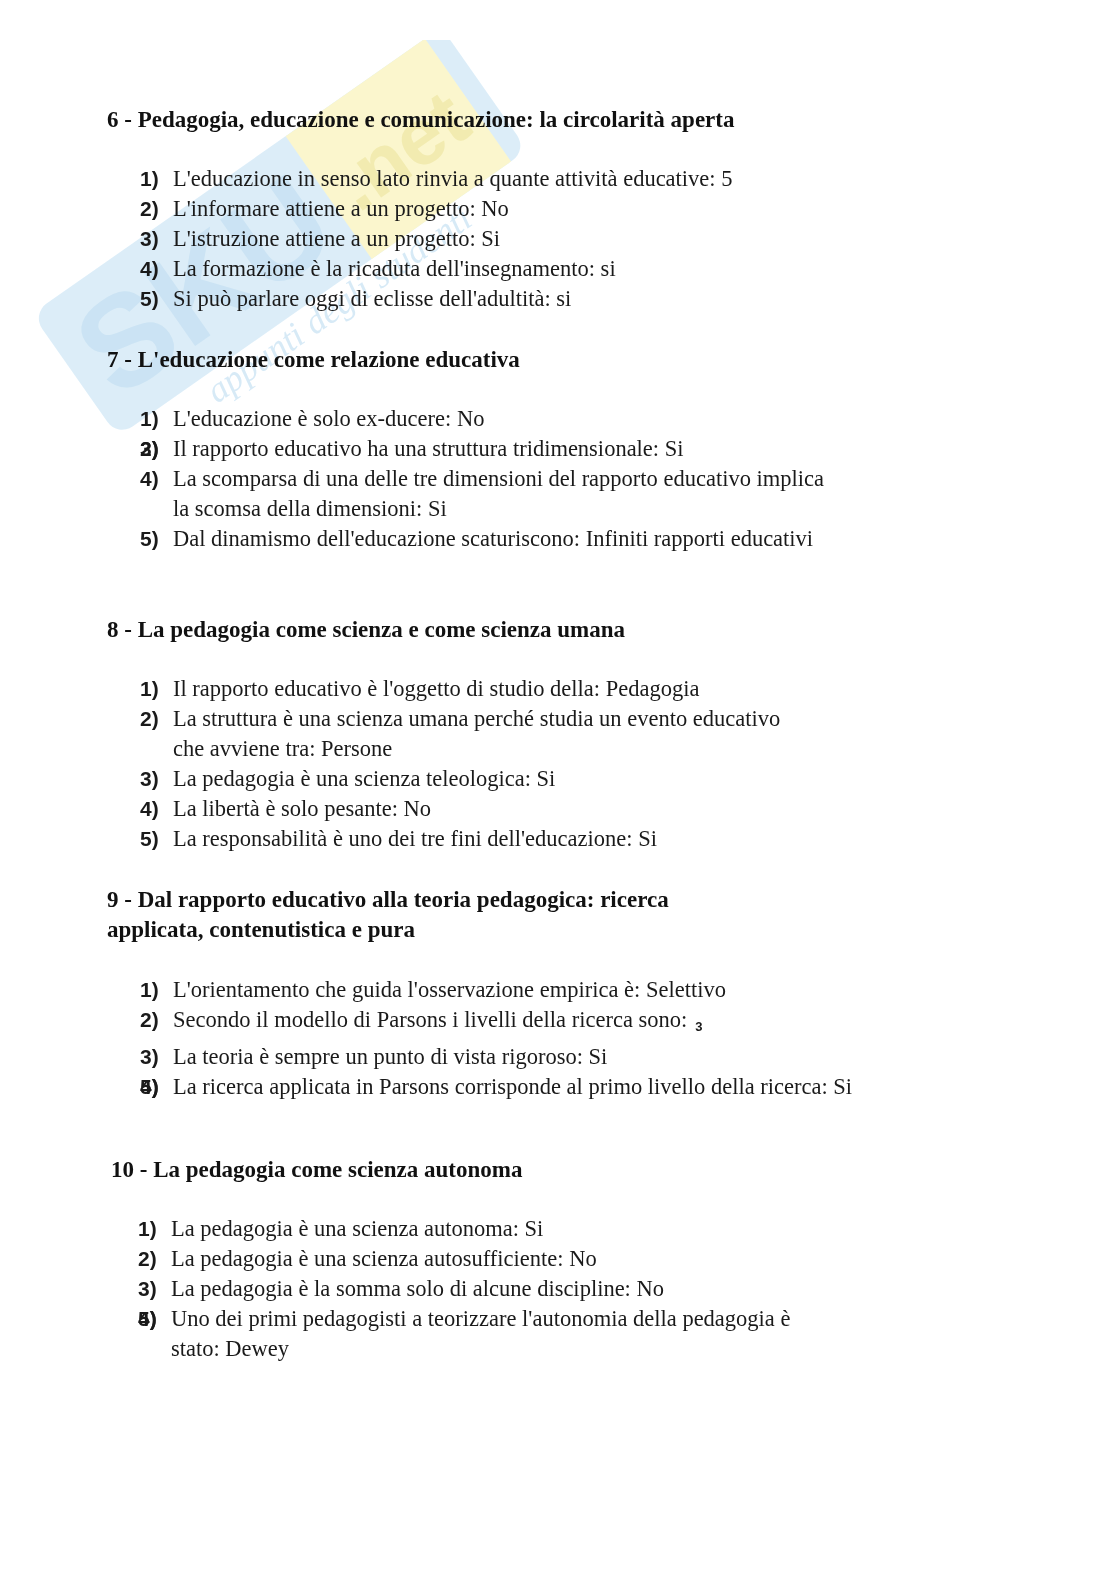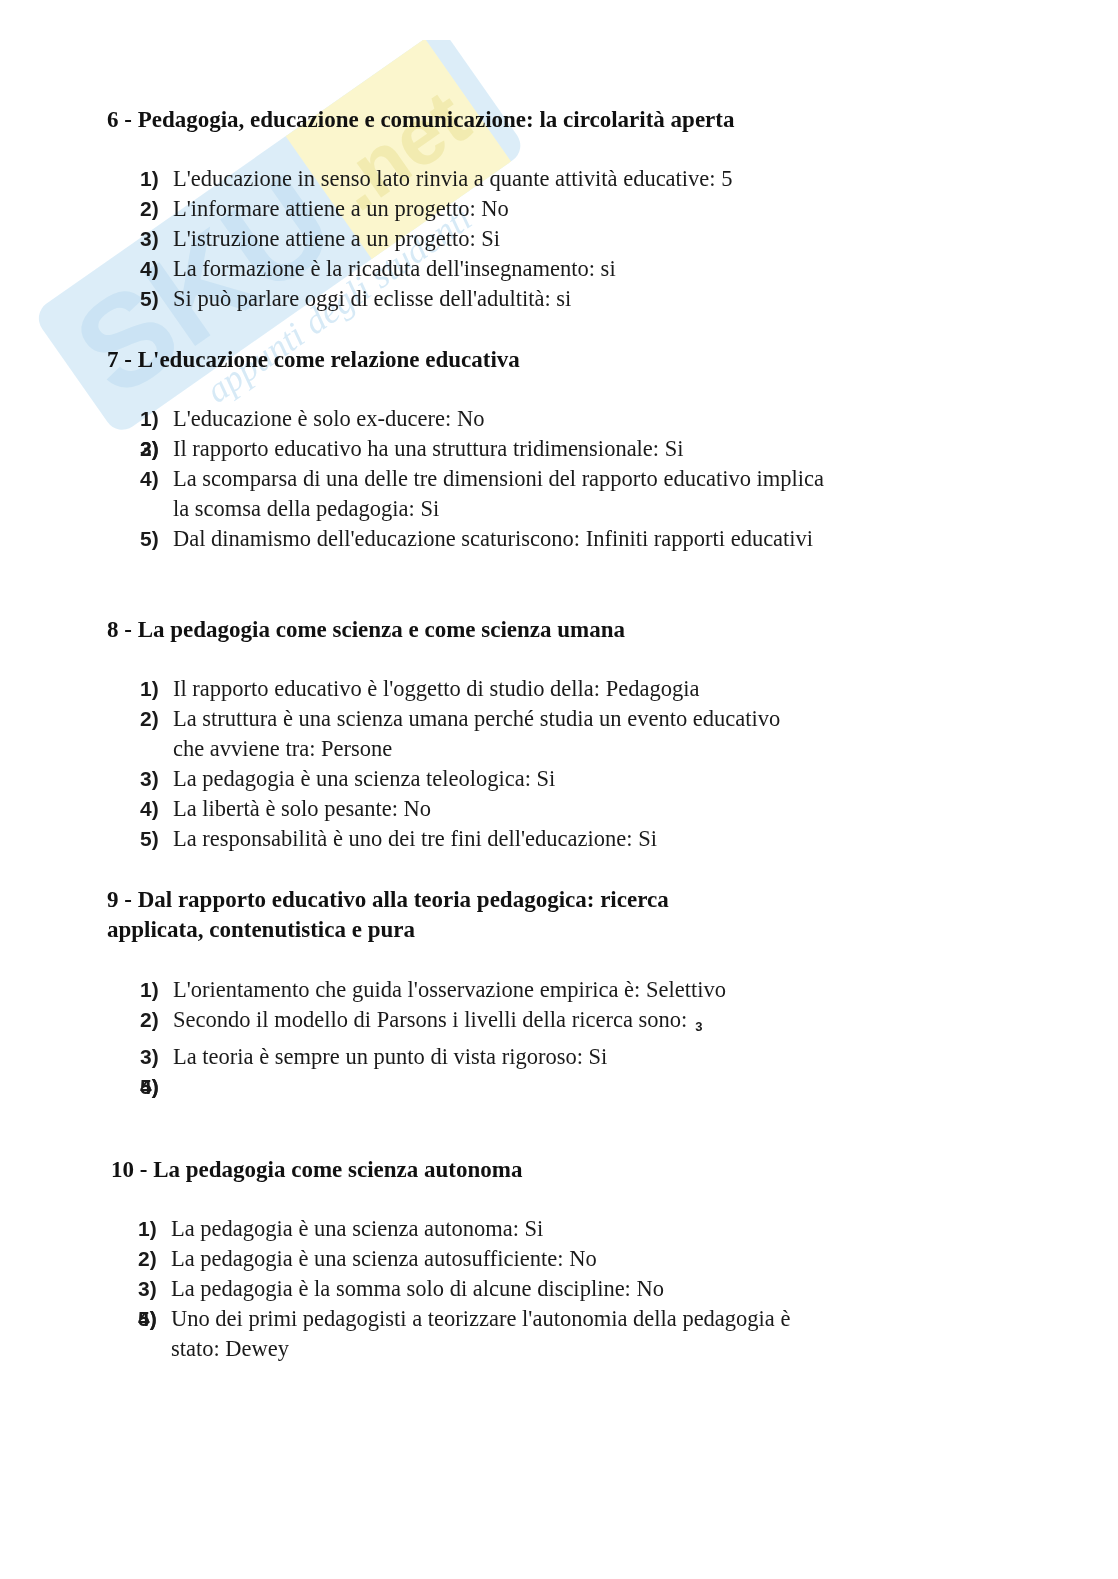--- a/index.html
+++ b/index.html
@@ -104,21 +104,21 @@
       <li class="q-item"><span class="q-num">5)</span><span class="q-text">Si può parlare oggi di eclisse dell'adultità: si</span></li>
     </ol>
   </div>
 
   <div class="section" style="top:345px;">
     <h2 class="section-title">7 - L'educazione come relazione educativa</h2>
     <ol class="q-list" style="top:59px;">
       <li class="q-item"><span class="q-num">1)</span><span class="q-text">L'educazione è solo ex-ducere: No</span></li>
       <li class="q-item"><span class="q-num">2)</span></li>
       <li class="q-item"><span class="q-num">3)</span><span class="q-text">Il rapporto educativo ha una struttura tridimensionale: Si</span></li>
-      <li class="q-item"><span class="q-num">4)</span><span class="q-text">La scomparsa di una delle tre dimensioni del rapporto educativo implica</span><br><span class="q-text">la scomsa della pedagogia: Si</span></li>
+      <li class="q-item"><span class="q-num">4)</span><span class="q-text">La scomparsa di una delle tre dimensioni del rapporto educativo implica</span><br><span class="q-text">la scomsa della dimensioni: Si</span></li>
       <li class="q-item"><span class="q-num">5)</span><span class="q-text">Dal dinamismo dell'educazione scaturiscono: Infiniti rapporti educativi</span></li>
     </ol>
   </div>
 
   <div class="section" style="top:615px;">
     <h2 class="section-title">8 - La pedagogia come scienza e come scienza umana</h2>
     <ol class="q-list" style="top:59px;">
       <li class="q-item"><span class="q-num">1)</span><span class="q-text">Il rapporto educativo è l'oggetto di studio della: Pedagogia</span></li>
       <li class="q-item"><span class="q-num">2)</span><span class="q-text">La struttura è una scienza umana perché studia un evento educativo</span><br><span class="q-text">che avviene tra: Persone</span></li>
       <li class="q-item"><span class="q-num">3)</span><span class="q-text">La pedagogia è una scienza teleologica: Si</span></li>
@@ -127,21 +127,21 @@
     </ol>
   </div>
 
   <div class="section" style="top:885px;">
     <h2 class="section-title"><span>9 - Dal rapporto educativo alla teoria pedagogica: ricerca</span><br><span>applicata, contenutistica e pura</span></h2>
     <ol class="q-list" style="top:90px;">
       <li class="q-item"><span class="q-num">1)</span><span class="q-text">L'orientamento che guida l'osservazione empirica è: Selettivo</span></li>
       <li class="q-item"><span class="q-num">2)</span><span class="q-text">Secondo il modello di Parsons i livelli della ricerca sono:</span><span class="small-ans">3</span></li>
       <li class="q-item"><span class="q-num">3)</span><span class="q-text">La teoria è sempre un punto di vista rigoroso: Si</span></li>
       <li class="q-item"><span class="q-num">4)</span></li>
-      <li class="q-item"><span class="q-num">5)</span></li>
+      <li class="q-item"><span class="q-num">5)</span><span class="q-text">La ricerca applicata in Parsons corrisponde al primo livello della ricerca: Si</span></li>
     </ol>
   </div>
 
   <div class="section" style="top:1155px; left:111px;">
     <h2 class="section-title">10 - La pedagogia come scienza autonoma</h2>
     <ol class="q-list" style="top:59px; left:27px;">
       <li class="q-item"><span class="q-num">1)</span><span class="q-text">La pedagogia è una scienza autonoma: Si</span></li>
       <li class="q-item"><span class="q-num">2)</span><span class="q-text">La pedagogia è una scienza autosufficiente: No</span></li>
       <li class="q-item"><span class="q-num">3)</span><span class="q-text">La pedagogia è la somma solo di alcune discipline: No</span></li>
       <li class="q-item"><span class="q-num">4)</span></li>

